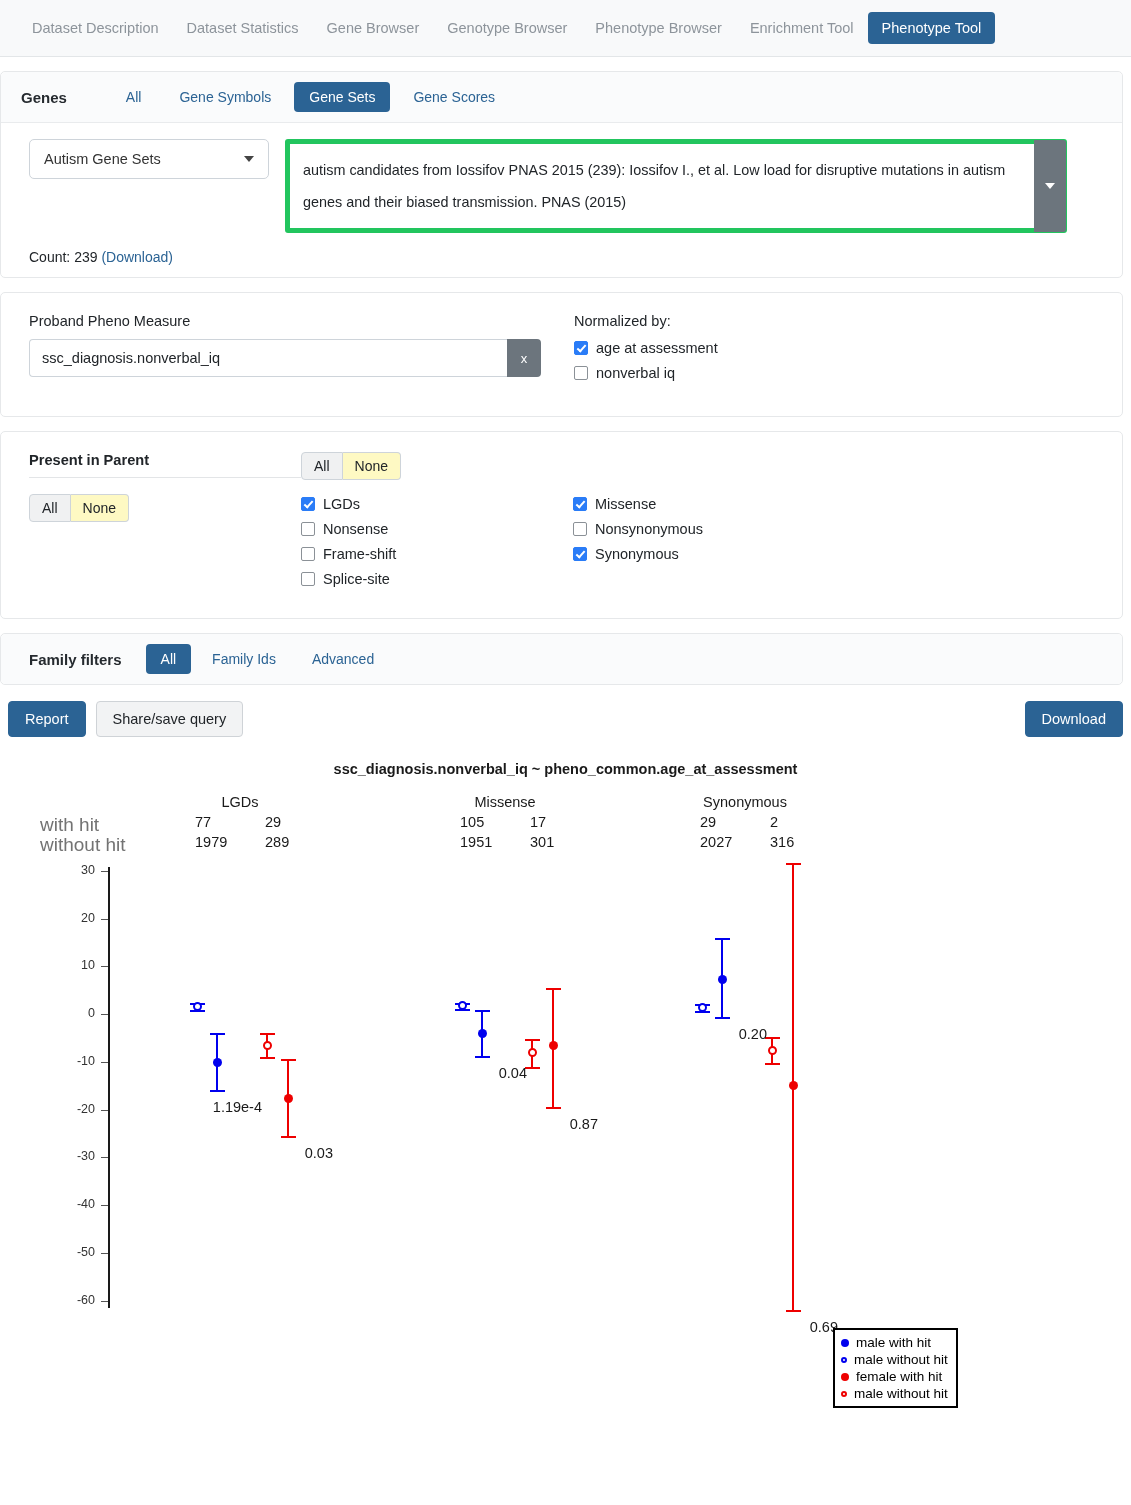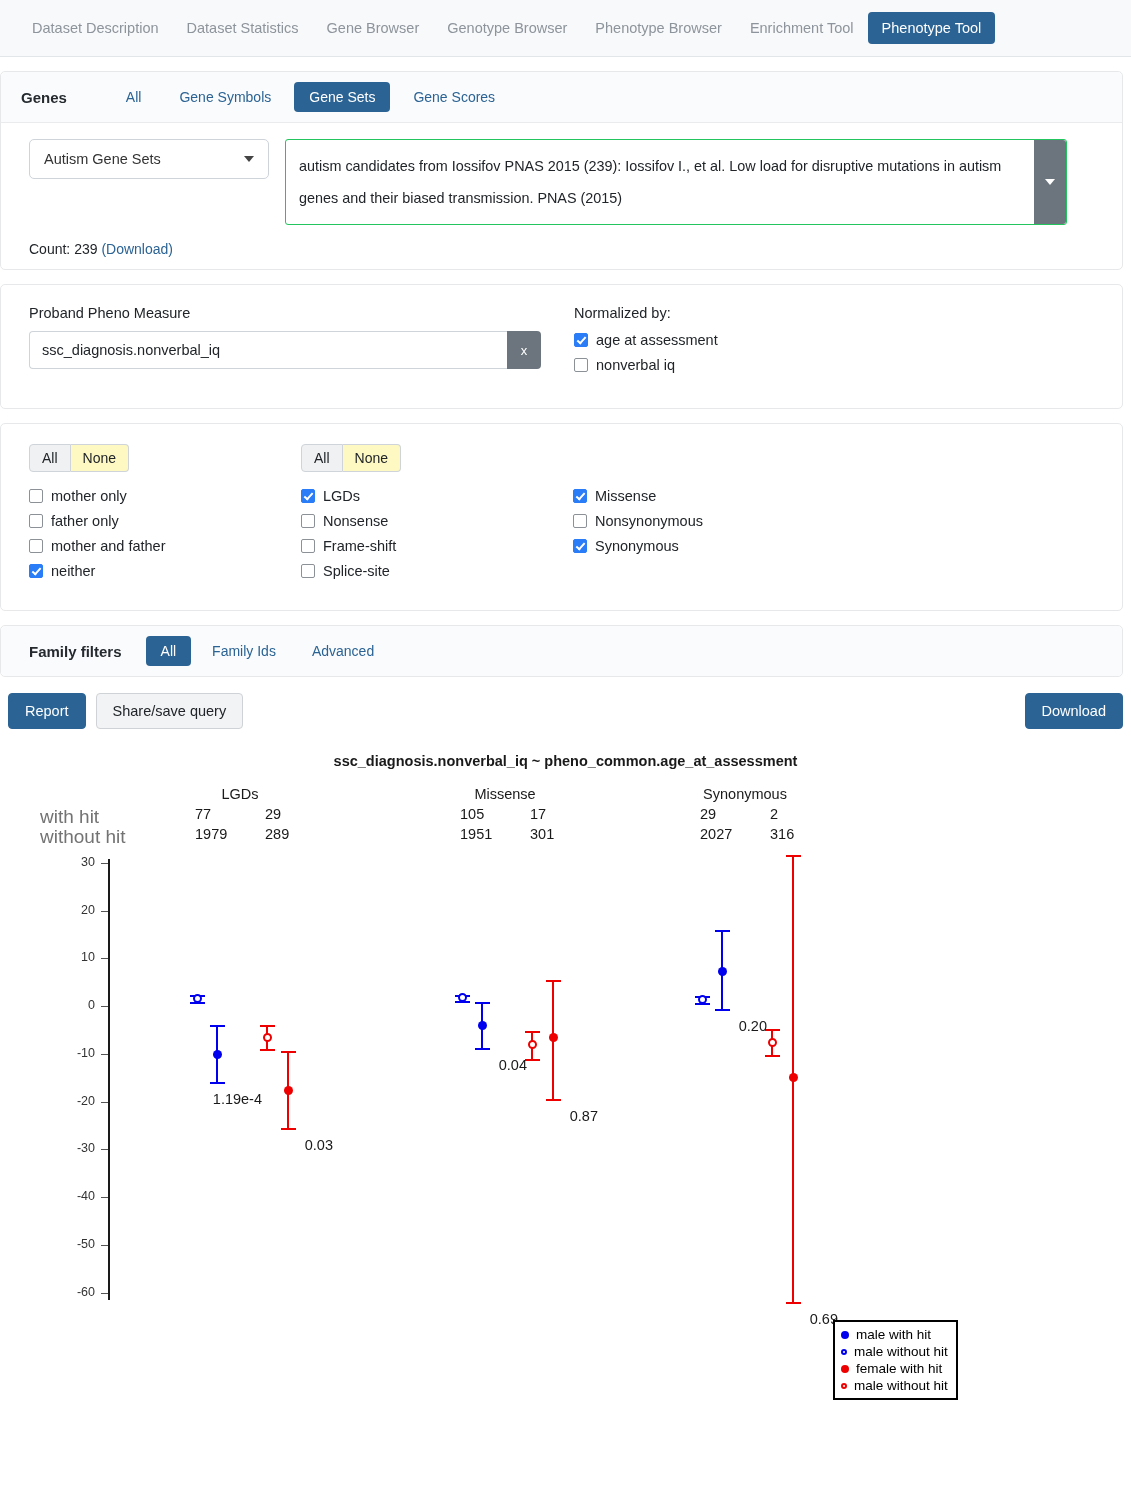--- a/index.html
+++ b/index.html
@@ -74,21 +74,21 @@
     border:1px solid #ced4da; border-radius:5px;
     display:flex; align-items:center; justify-content:space-between;
     padding:0 14px; font-size:14.5px; color:#333; background:#fff; cursor:pointer;
   }
   .caret-down {
     width:0;height:0;border-left:5px solid transparent;border-right:5px solid transparent;
     border-top:6px solid #444;
   }
   .desc-wrap { position:relative; flex:1; max-width:782px; }
   .desc-box {
-    border:1px solid #22c55e; border-radius:3px;
+    border:5px solid #22c55e; border-radius:3px;
     min-height:68px; padding:10px 46px 10px 13px;
     font-size:14.4px; line-height:32px; color:#212529; background:#fff;
   }
   .desc-scroll {
     position:absolute; right:1px; top:1px; bottom:1px; width:32px;
     background:#6c757d; border-radius:0 3px 3px 0;
     display:flex; align-items:center; justify-content:center; cursor:pointer;
   }
   .desc-scroll .caret-down { border-top-color:#fff; }
   .count-line { padding:6px 0 0 28px; font-size:14px; color:#212529; }
@@ -242,42 +242,25 @@
             <span>nonverbal iq</span>
           </div>
         </div>
     </div>
   </div>
 </div>
 
 <div class="panel">
   <div class="effects-grid">
     <div class="col-parent">
+      <div class="grp-title">Present in Parent</div>
       <div class="btn-group">
         <div class="btn-sm">All</div>
         <div class="btn-sm">None</div>
       </div>
-      <div id="pip-list">
-          <div class="cbrow">
-            <span class="cb"></span>
-            <span>mother only</span>
-          </div>
-          <div class="cbrow">
-            <span class="cb"></span>
-            <span>father only</span>
-          </div>
-          <div class="cbrow">
-            <span class="cb"></span>
-            <span>mother and father</span>
-          </div>
-          <div class="cbrow">
-            <span class="cb checked"></span>
-            <span>neither</span>
-          </div>
-        </div>
     </div>
     <div class="col-effects">
       <div class="btn-group">
         <div class="btn-sm">All</div>
         <div class="btn-sm">None</div>
       </div>
       <div class="eff-cols">
         <div class="eff-col" id="eff-col1">
             <div class="cbrow">
               <span class="cb checked"></span>

